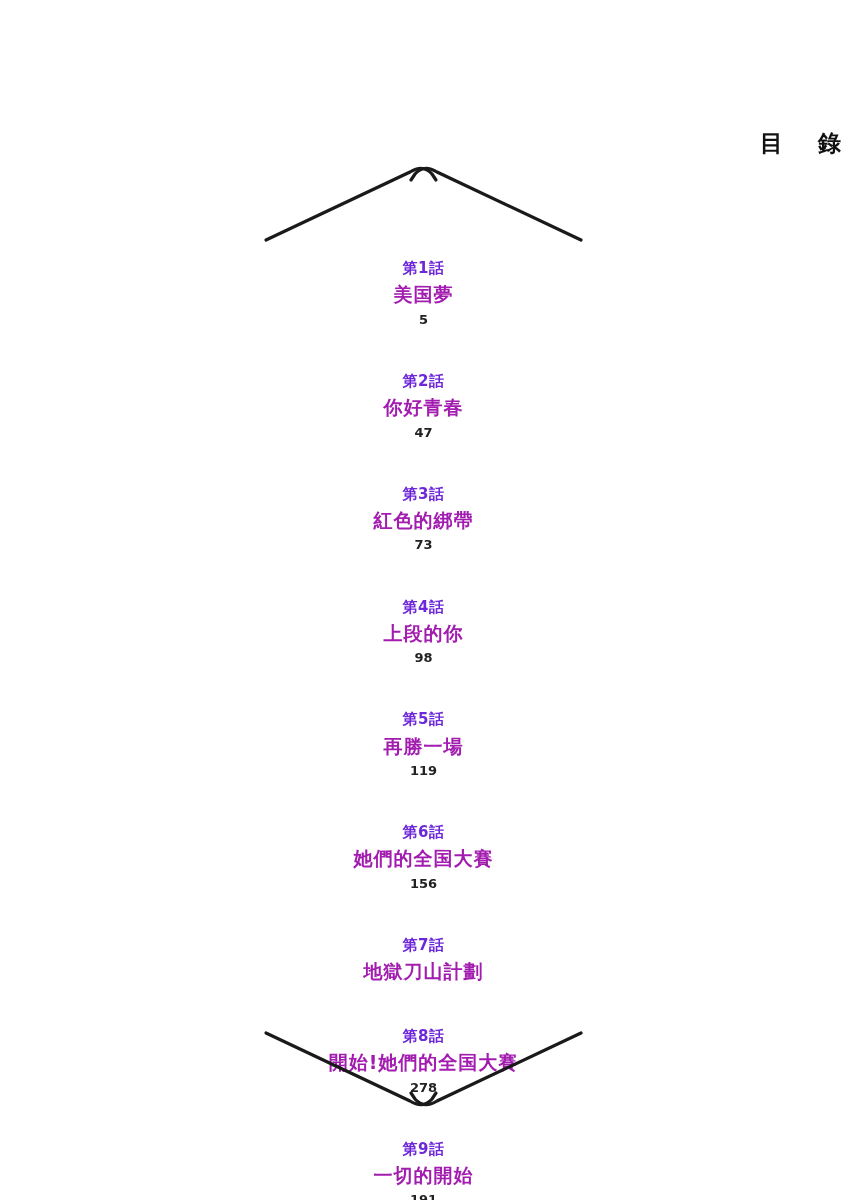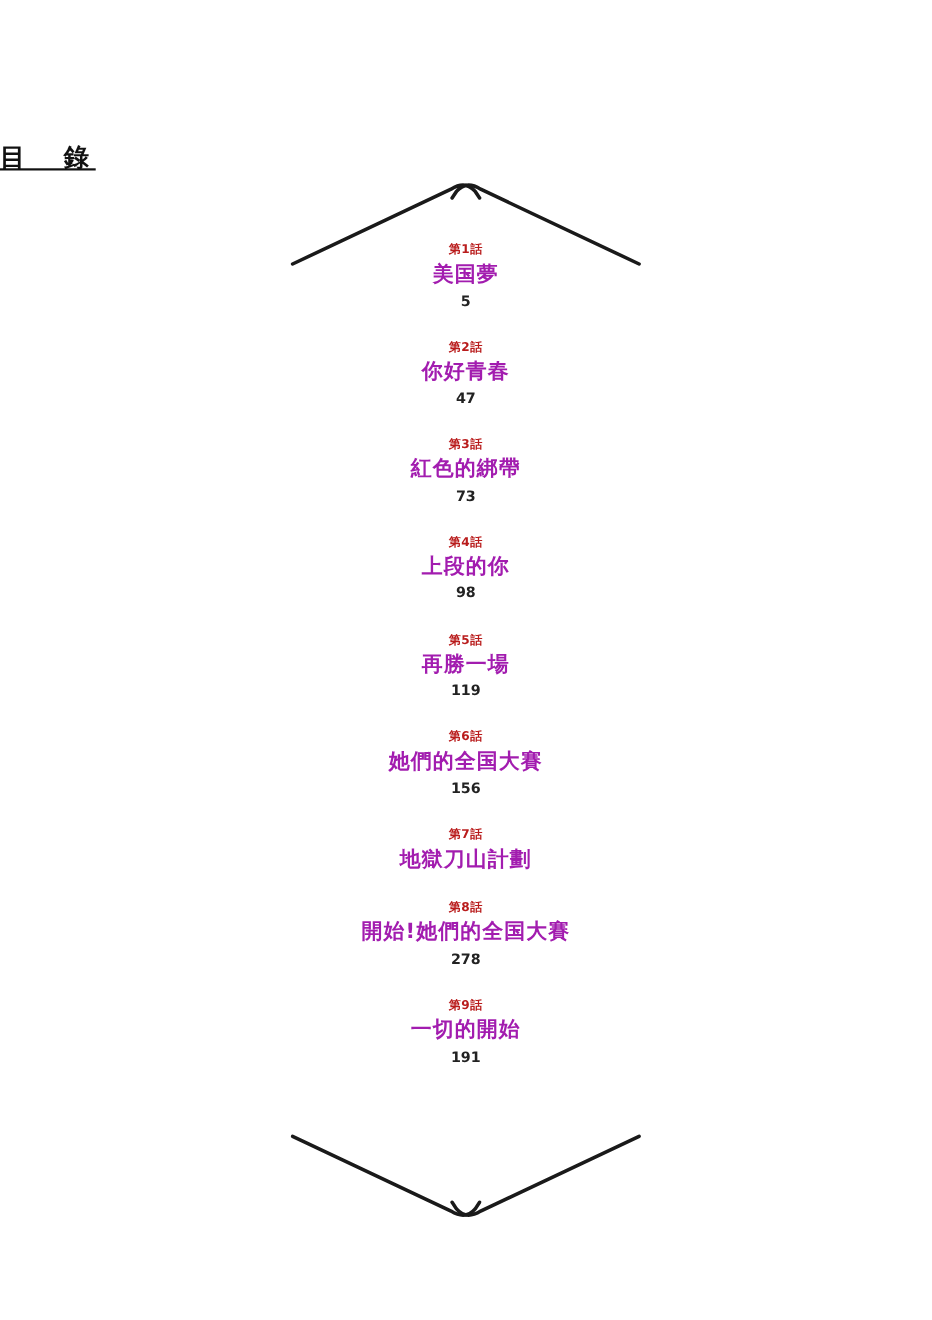--- a/index.html
+++ b/index.html
@@ -18,26 +18,25 @@
   .page {
     position: relative;
     width: 847px;
     height: 1200px;
   }
   .toc-title {
     position: absolute;
     top: 128px;
     left: 0;
     width: 847px;
-    text-align: left;
+    text-align: right;
     font-size: 23px;
     font-weight: 700;
     letter-spacing: 6px;
     color: #111111;
-    text-decoration: underline;
   }
   .ornament {
     position: absolute;
     left: 0;
     width: 847px;
     pointer-events: none;
   }
   .ornament-top { top: 150px; }
   .ornament-bottom { top: 1015px; }
 
@@ -46,25 +45,26 @@
     top: 218px;
     left: 0;
     width: 847px;
   }
   .entry {
     width: 847px;
     text-align: center;
     margin-bottom: 21px;
   }
   .entry-number {
-    font-size: 11px;
+    font-size: 15px;
     font-weight: 600;
-    color: #b91c1c;
+    color: #6d28d9;
     line-height: 1.55;
     letter-spacing: 0.5px;
+    margin-top: 39px;
   }
   .entry-title {
     font-size: 19px;
     font-weight: 700;
     color: #a21caf;
     line-height: 1.5;
     letter-spacing: 1px;
   }
   .entry-page {
     font-size: 13px;

